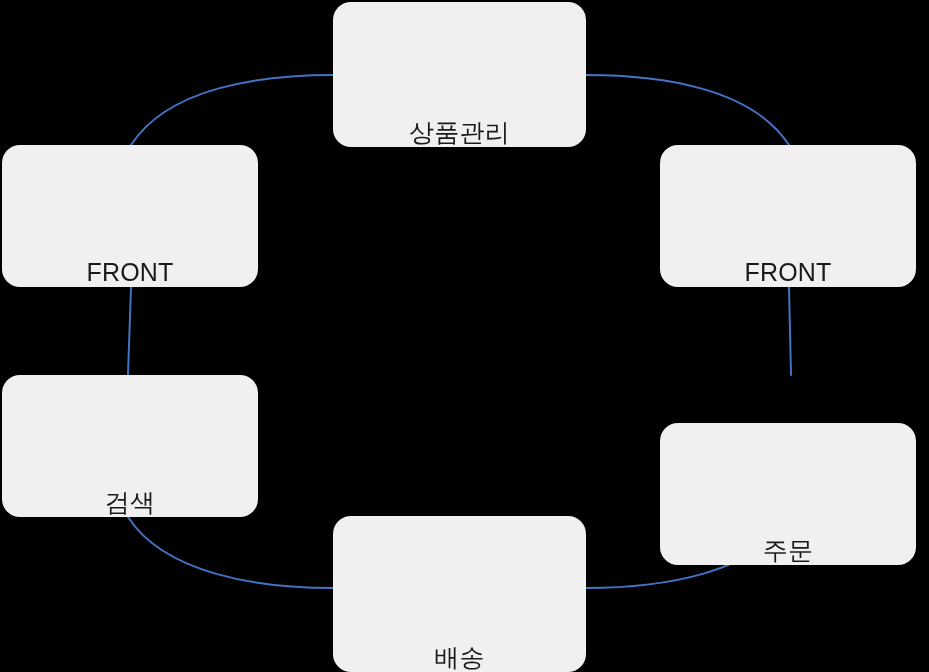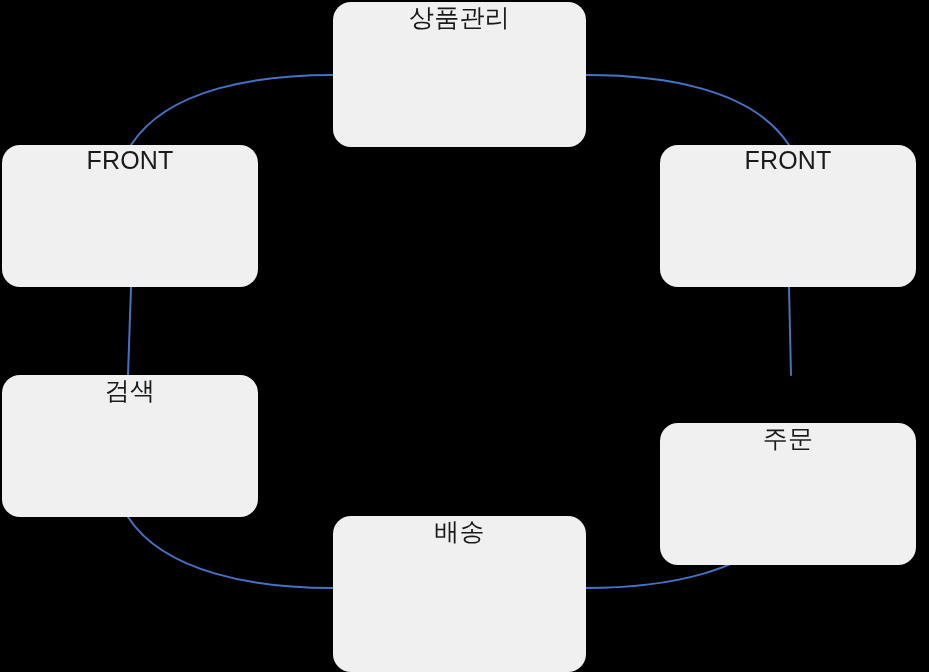--- a/index.html
+++ b/index.html
@@ -25,21 +25,21 @@
     width: 929px;
     height: 672px;
     pointer-events: none;
   }
   .node {
     position: absolute;
     box-sizing: border-box;
     background: #F0F0F0;
     border-radius: 18px;
     display: flex;
-    align-items: flex-start;
+    align-items: flex-end;
     justify-content: center;
     z-index: 2;
   }
   .node-label {
     color: #1a1a1a;
     font-size: 25px;
     font-weight: 400;
     letter-spacing: 0.2px;
     line-height: 1.2;
     text-align: center;

